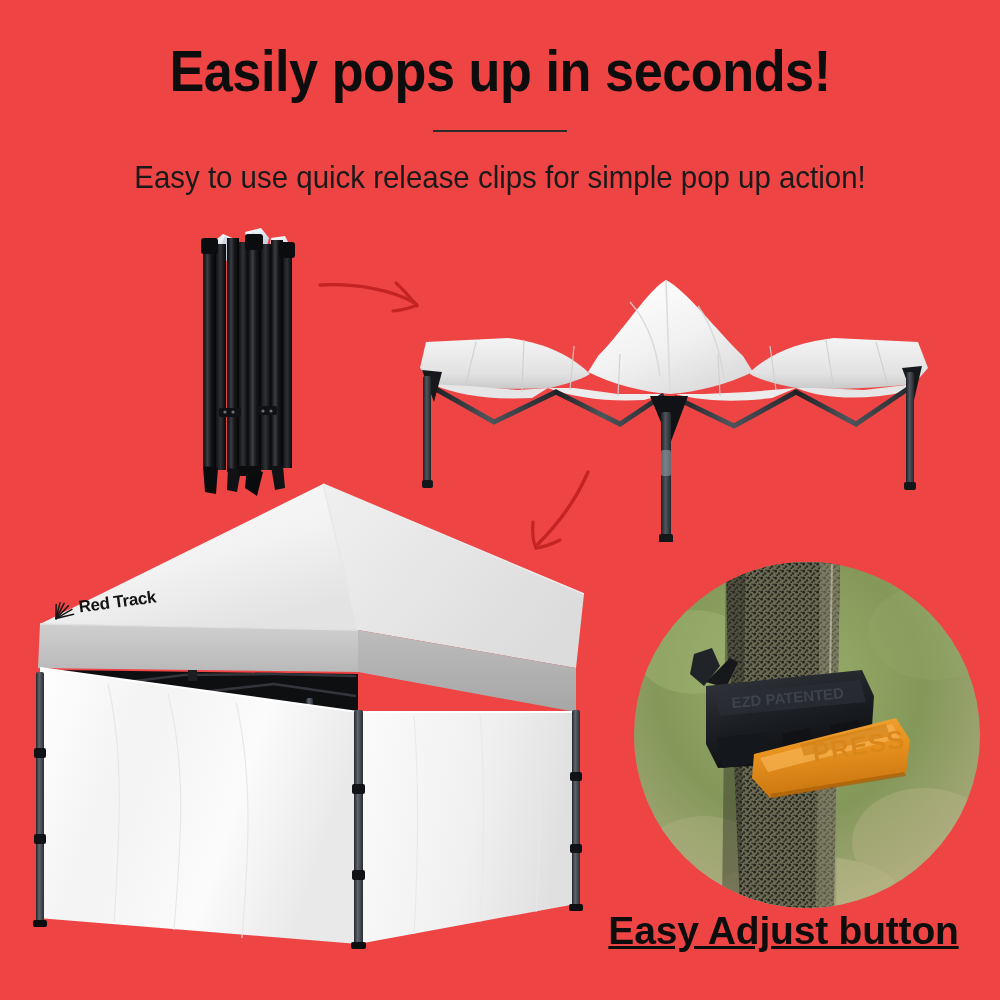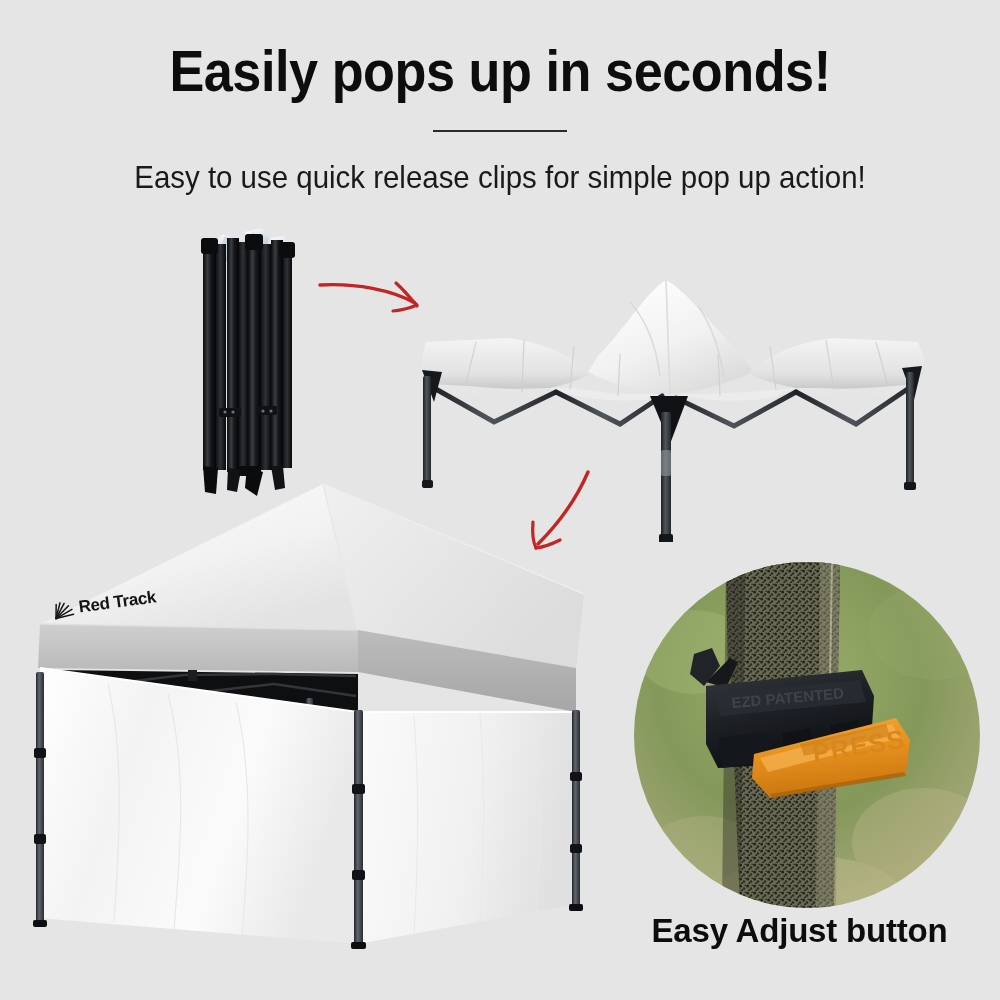--- a/index.html
+++ b/index.html
@@ -7,21 +7,21 @@
     padding: 0;
     background: #ffffff;
   }
   body {
     font-family: "Liberation Sans", sans-serif;
   }
   #page {
     position: relative;
     width: 1000px;
     height: 1000px;
-    background: #e5e5e5;
+    background: #ef4444;
     overflow: hidden;
   }
 
   
   .headline {
     position: absolute;
     top: 38px;
     left: 0;
     width: 1000px;
     text-align: center;
@@ -70,30 +70,31 @@
     position: absolute;
     left: 634px;
     top: 562px;
     width: 346px;
     height: 346px;
     border-radius: 50%;
     overflow: hidden;
   }
   .caption {
     position: absolute;
-    left: 612px;
+    left: 596px;
     top: 912px;
     width: 375px;
     text-align: center;
     font-family: "Liberation Sans", sans-serif;
     font-weight: bold;
-    font-size: 33px;
+    font-size: 39px;
     line-height: 38px;
     color: #0d0d0d;
     letter-spacing: -0.2px;
+    text-decoration: underline;
   }
 
   
   .logo-wrap {
     position: absolute;
     left: 52px;
     top: 594px;
     width: 108px;
     height: 34px;
     display: flex;

